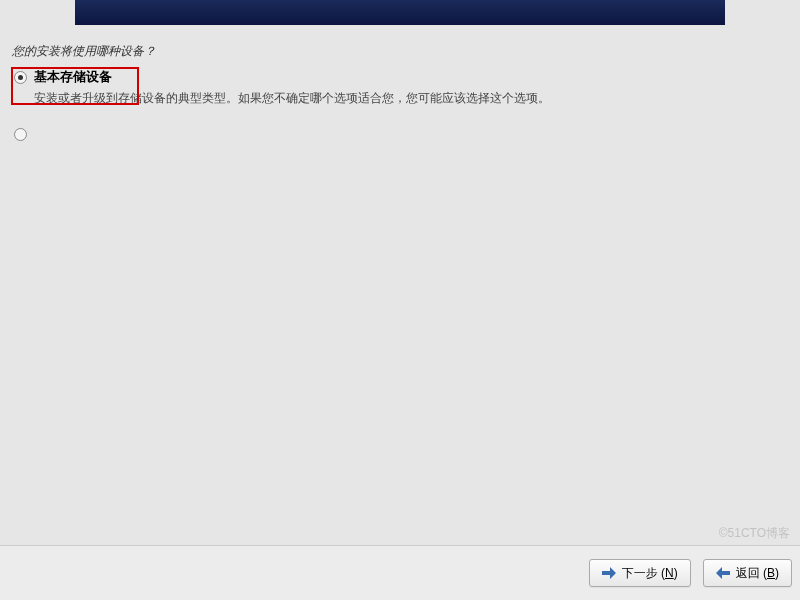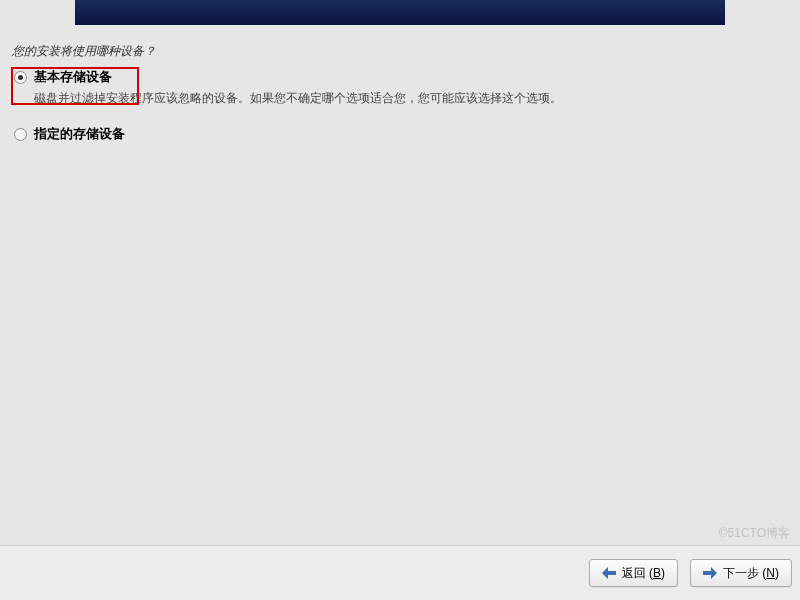--- a/index.html
+++ b/index.html
@@ -142,48 +142,47 @@
 
 <div class="prompt">您的安装将使用哪种设备？</div>
 
 <div class="options">
   <div class="option">
     <div class="radio-wrap">
       <div class="radio selected"></div>
     </div>
     <div class="option-content">
       <div class="option-title">基本存储设备</div>
-      <div class="option-desc">磁盘并过滤掉安装程序应该忽略的设备。如果您不确定哪个选项适合您，您可能应该选择这个选项。</div>
+      <div class="option-desc">安装或者升级到存储设备的典型类型。如果您不确定哪个选项适合您，您可能应该选择这个选项。</div>
     </div>
   </div>
   <div class="option">
     <div class="radio-wrap">
       <div class="radio"></div>
     </div>
     <div class="option-content">
-      <div class="option-title">指定的存储设备</div>
     </div>
   </div>
 </div>
 
 <div class="highlight-box highlight-1"></div>
 <div class="highlight-box highlight-2"></div>
 
 <div class="watermark">©51CTO博客</div>
 
 <div class="footer">
   <button class="btn">
+    <span class="arrow-right">
+      <svg width="14" height="12" viewBox="0 0 14 12">
+          <path d="M8 0 L14 6 L8 12 L8 8 L0 8 L0 4 L8 4 Z" fill="#3a6db0"></path>
+        </svg>
+    </span>
+    <span><span>下一步</span> (<span class="underline">N</span>)</span>
+  </button>
+  <button class="btn">
     <span class="arrow-left">
       <svg width="14" height="12" viewBox="0 0 14 12">
           <path d="M6 0 L0 6 L6 12 L6 8 L14 8 L14 4 L6 4 Z" fill="#3a6db0"></path>
         </svg>
     </span>
     <span><span>返回</span> (<span class="underline">B</span>)</span>
   </button>
-  <button class="btn">
-    <span class="arrow-right">
-      <svg width="14" height="12" viewBox="0 0 14 12">
-          <path d="M8 0 L14 6 L8 12 L8 8 L0 8 L0 4 L8 4 Z" fill="#3a6db0"></path>
-        </svg>
-    </span>
-    <span><span>下一步</span> (<span class="underline">N</span>)</span>
-  </button>
 </div>
 
 </body></html>

